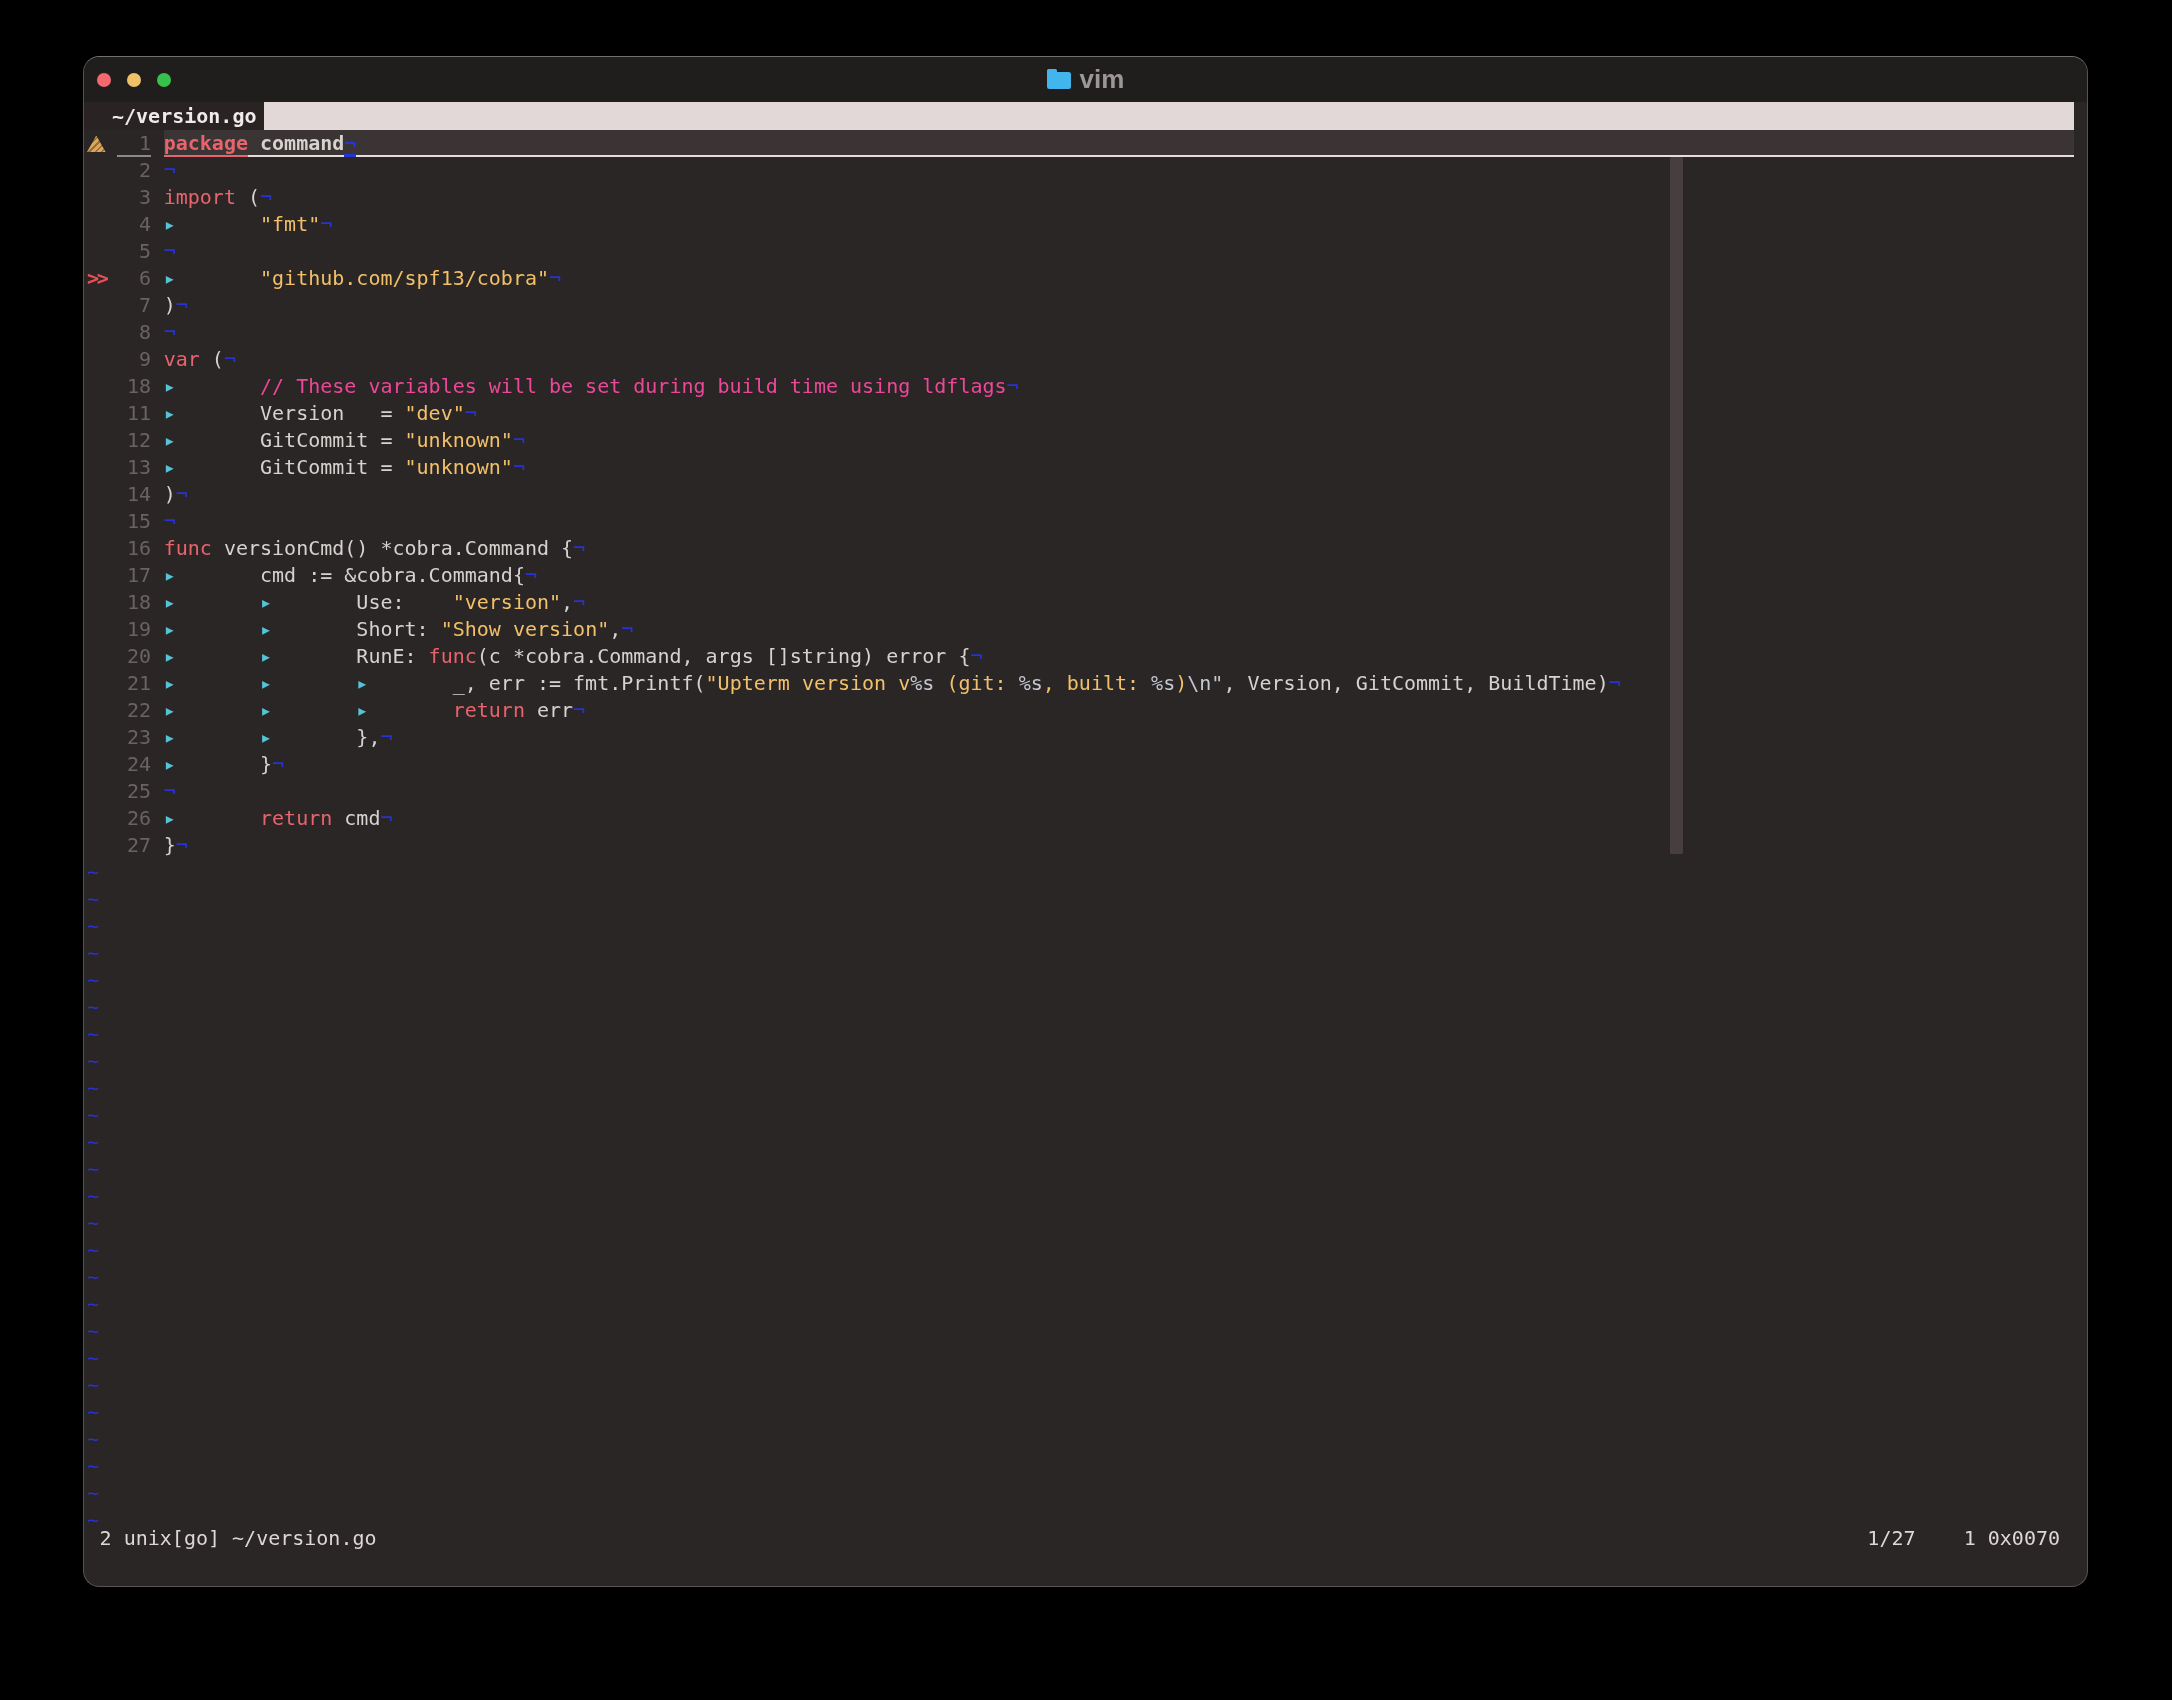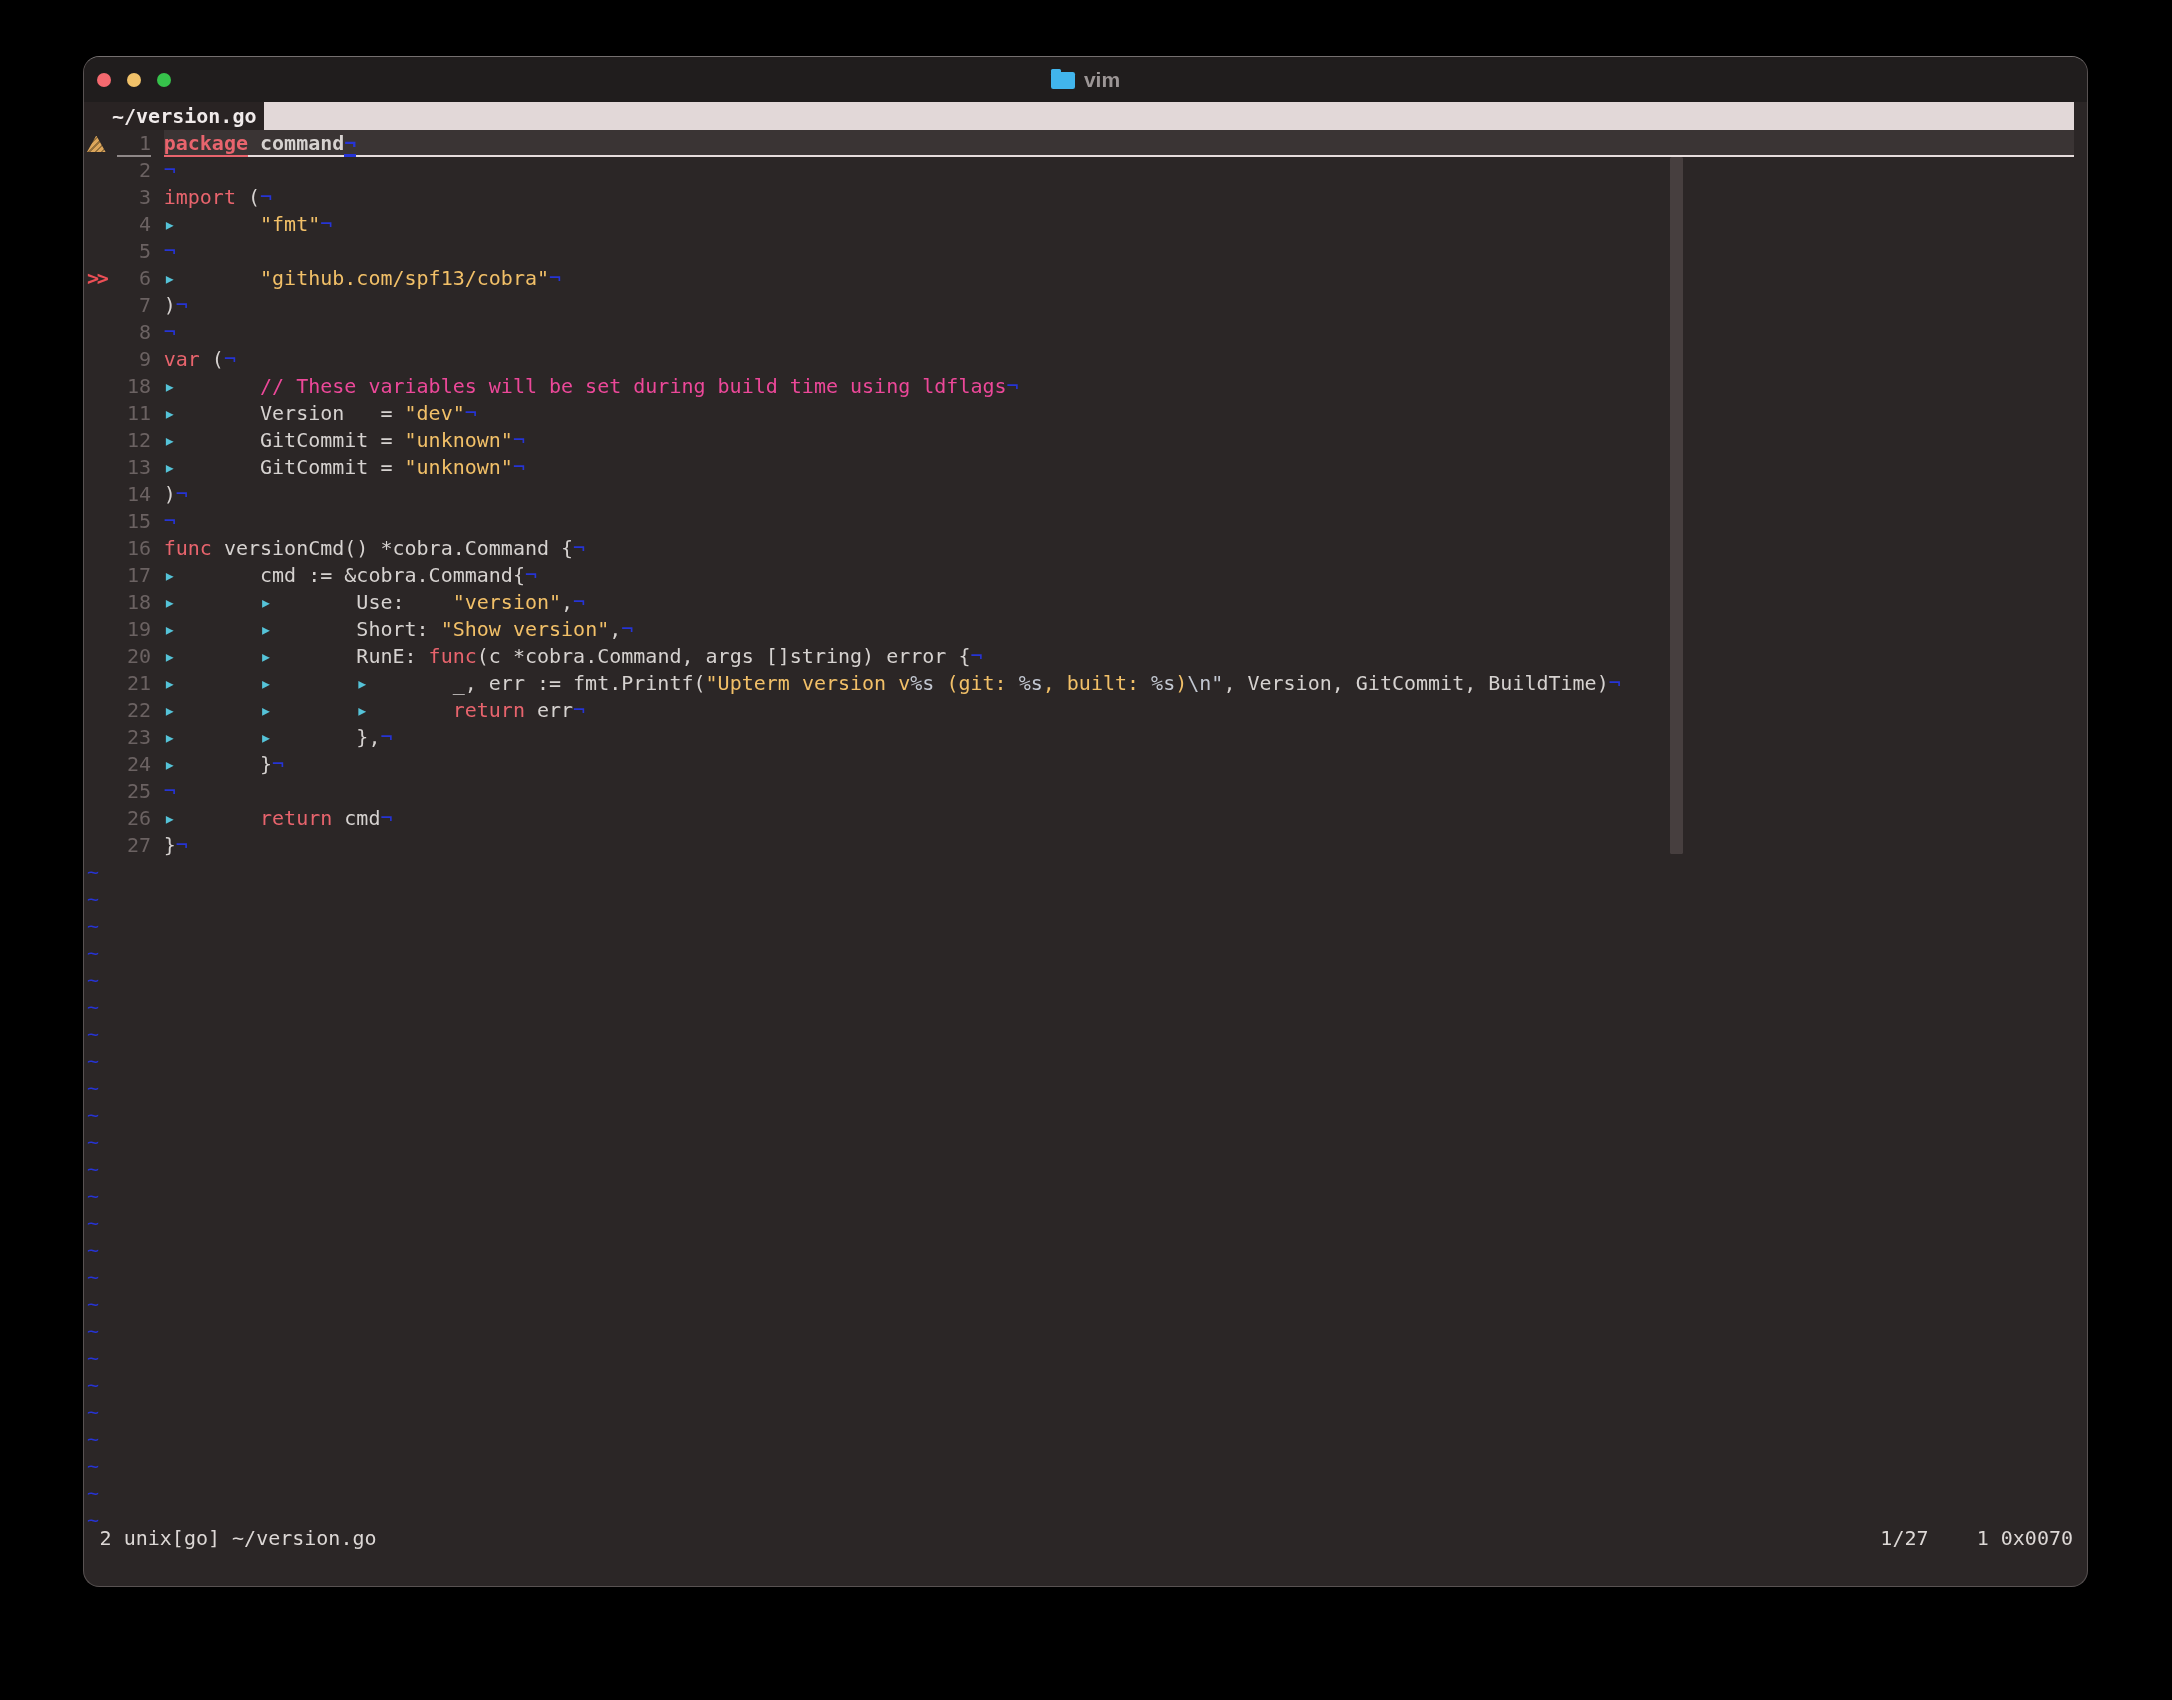--- a/index.html
+++ b/index.html
@@ -27,21 +27,21 @@
     position:absolute;left:0;right:0;top:0;bottom:0;
     display:flex;align-items:center;justify-content:center;gap:9px;pointer-events:none;
   }
   .folder{position:relative;width:24px;height:16.4px;background:#41b5ec;border-radius:2.2px;margin-top:2.2px;}
   .folder::before{
     content:"";position:absolute;left:0;top:-3.7px;width:10.4px;height:5.2px;
     background:#41b5ec;border-radius:1.5px 1.5px 0 0;
   }
   .title-text{
     font-family:"Liberation Sans","DejaVu Sans",sans-serif;
-    font-size:21px;font-weight:bold;color:#9c9696;
+    font-size:26px;font-weight:bold;color:#9c9696;
   }
   
   .tabbar{height:27.6px;flex:none;display:flex;background:#2b2626;}
   .tab-active{
     flex:none;width:180px;box-sizing:border-box;padding-left:28px;
     display:flex;align-items:center;background:#292323;
     font-size:20px;font-weight:bold;color:#f0eaea;white-space:nowrap;
   }
   .tab-fill{flex:1;margin-right:13.4px;background:#e2d8d8;}
   
@@ -69,21 +69,21 @@
   .t-cur{display:inline-block;height:27px;box-sizing:border-box;border-bottom:3px solid #2634d6;}
   .tilde{color:#2634d6;padding-left:3px;}
   .colorcolumn{
     position:absolute;left:1586px;top:27px;width:12.7px;height:697px;
     background:#473f3f;border-radius:1.5px;
   }
   
   .statusbar{
     flex:none;height:27px;line-height:27px;font-size:20px;color:#ddd8d6;
     display:flex;justify-content:space-between;
-    padding-left:15.6px;padding-right:14px;white-space:pre;
+    padding-left:15.6px;padding-right:27px;white-space:pre;
   }
 </style>
 </head>
 <body>
 
 <div class="window">
 
   <div class="titlebar">
     <div class="lights">
       <div class="light red"></div>

